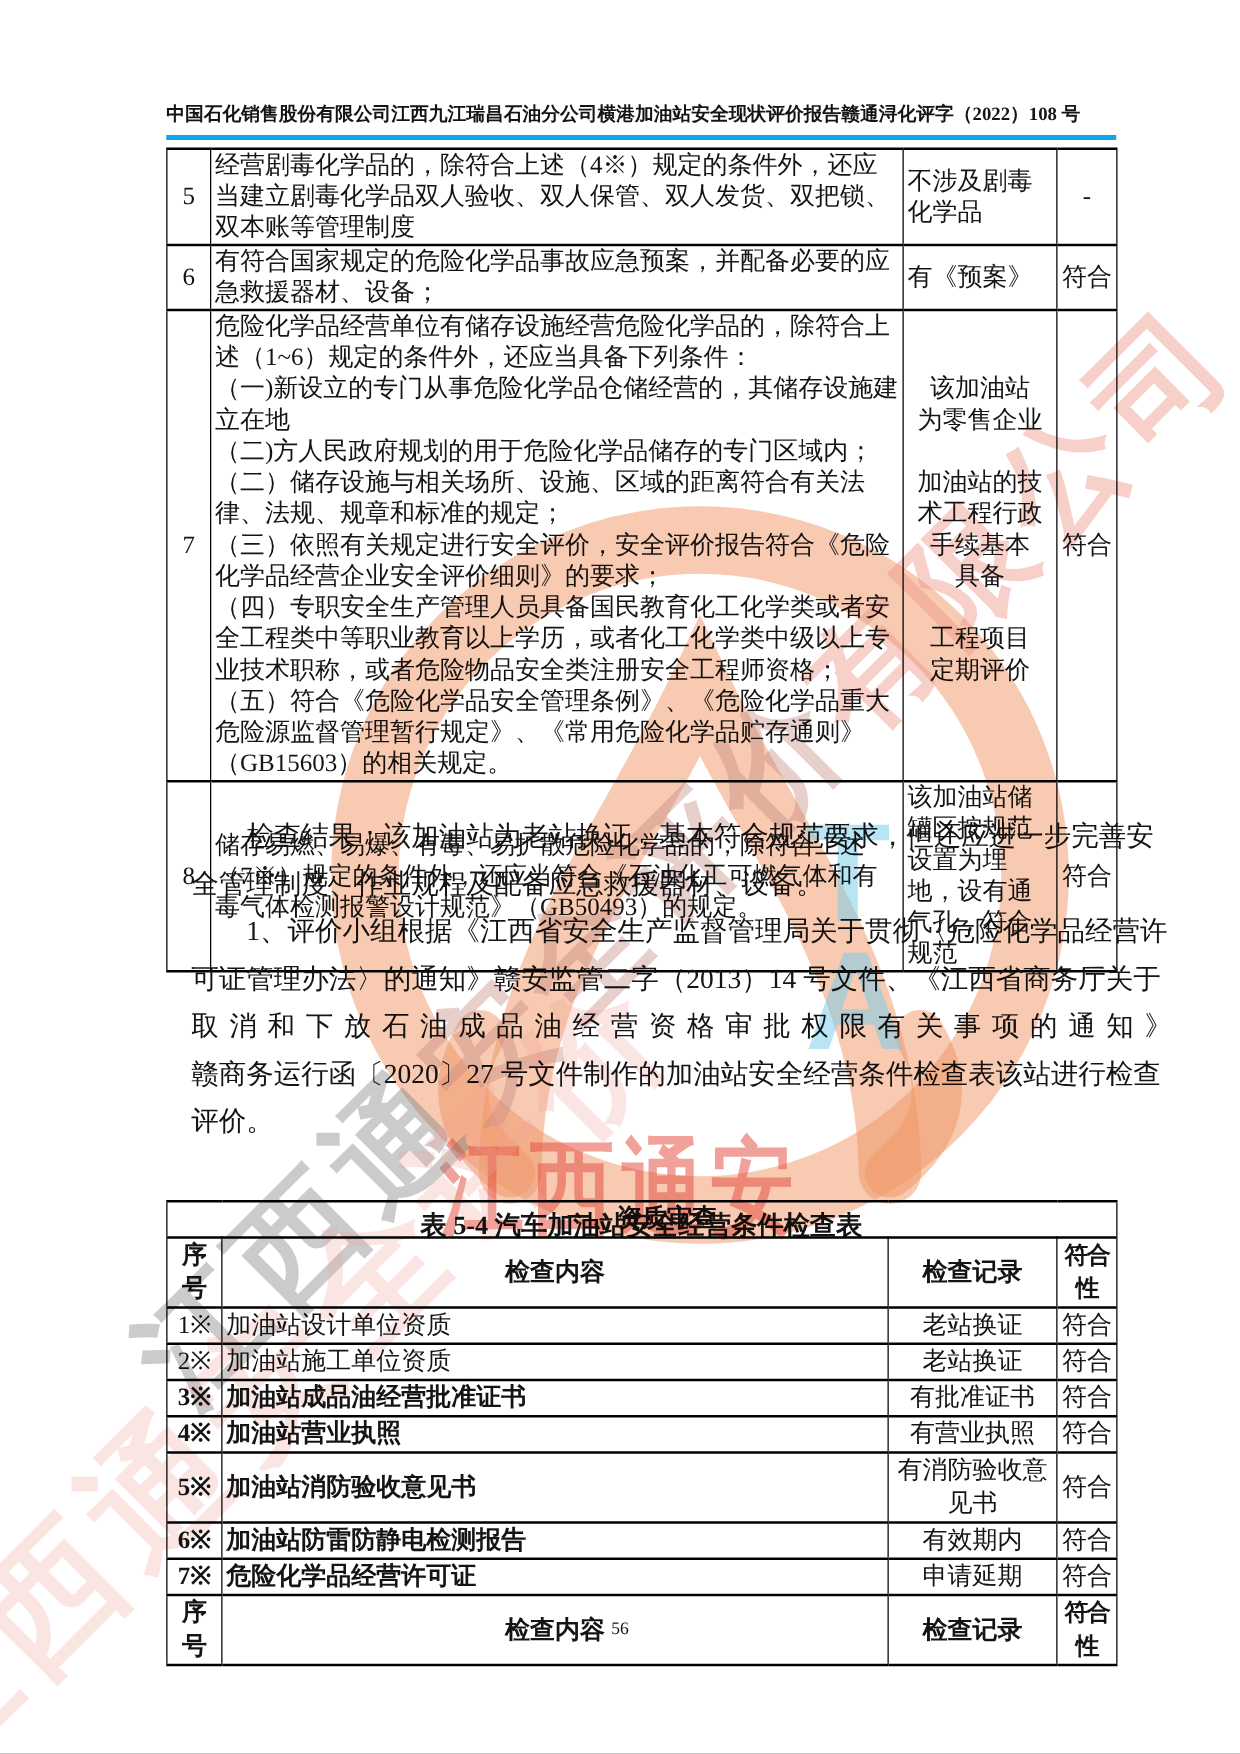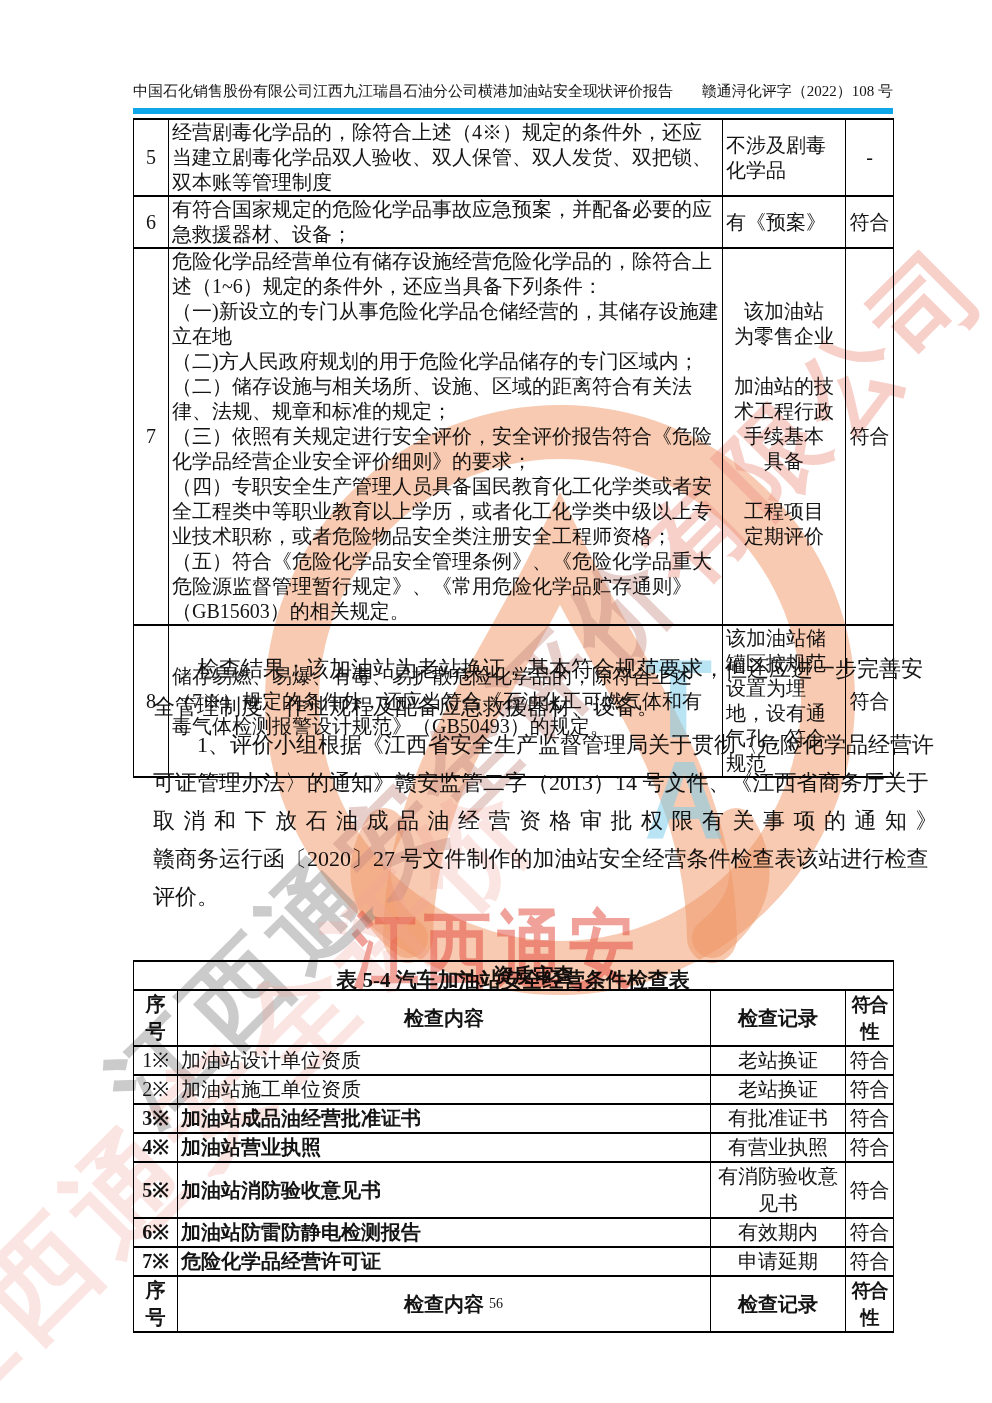--- a/index.html
+++ b/index.html
@@ -2,22 +2,22 @@
 <html><head>
 <meta charset="utf-8">
 <style>
   html,body{margin:0;padding:0;background:#777;}
   .sheet{position:relative;width:992px;height:1403px;background:#ffffff;overflow:hidden;
          font-family:"Liberation Serif","DejaVu Serif",serif;color:#141414;}
   .page-content{position:relative;z-index:1;}
 
   
   .doc-header{position:absolute;left:133px;top:82px;width:760px;display:flex;
-              justify-content:space-between;align-items:flex-end;
-              border-bottom:6px solid #0ea5e9;padding-bottom:7px;font-size:15px;font-weight:normal;}
+              align-items:flex-end;
+              border-bottom:4px solid #0ea5e9;padding-bottom:7px;font-size:15px;font-weight:bold;}
   .doc-header .hl{letter-spacing:0px;}
   
   table{border-collapse:collapse;table-layout:fixed;}
   .t1{position:absolute;left:133px;top:118px;width:760px;font-size:20px;line-height:25px;}
   .t1 td{border-top:2px solid #000;border-bottom:2px solid #000;
          border-left:1px solid #000;border-right:1px solid #000;
          padding:0 3px;vertical-align:middle;white-space:pre-line;}
   .t2{position:absolute;left:133px;top:960px;width:760px;font-size:20px;line-height:27px;border-radius:12px;}
   .t2 td{border-top:2px solid #000;border-bottom:2px solid #000;
          border-left:1px solid #000;border-right:1px solid #000;

